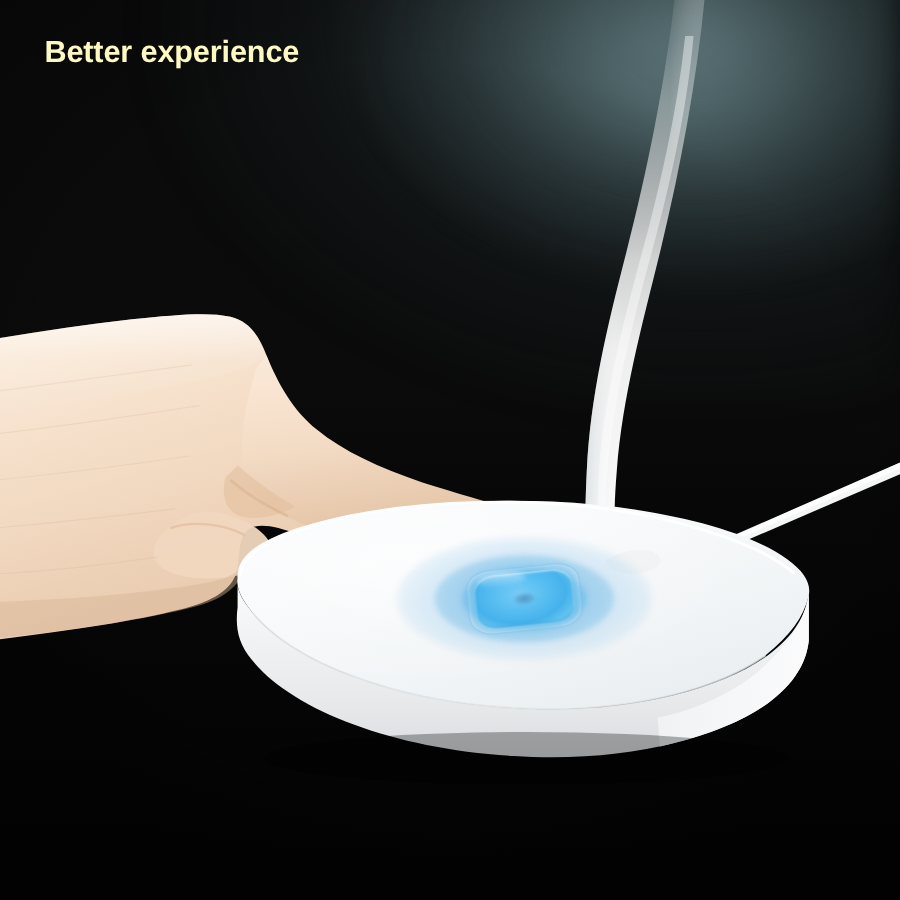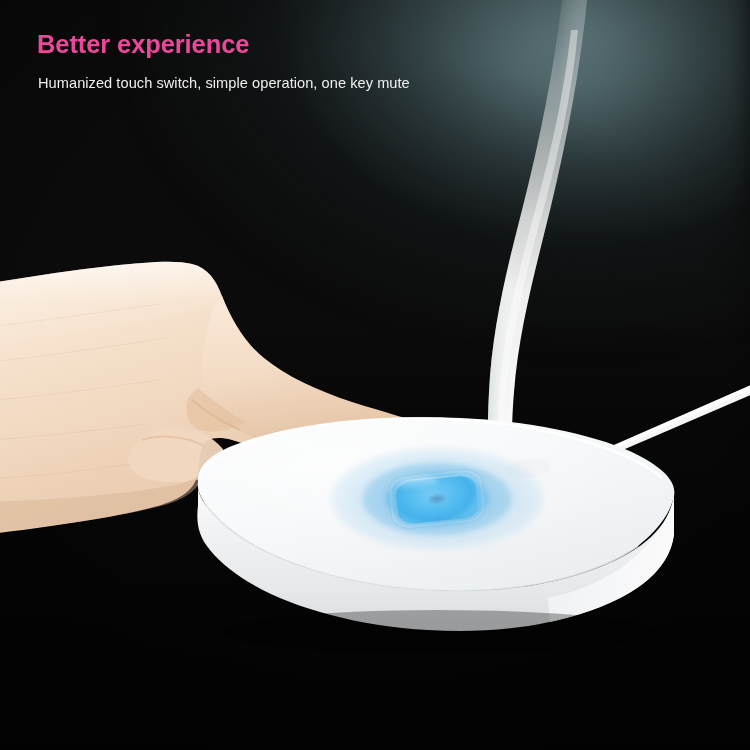--- a/index.html
+++ b/index.html
@@ -68,21 +68,21 @@
   }
 
   
   .text-block {
     position: absolute;
     left: 37px;
     top: 30px;
     z-index: 40;
   }
   .headline {
-    color: #ec4899;
+    color: #fef9c3;
     font-size: 25.5px;
     font-weight: bold;
     line-height: 29px;
     letter-spacing: -0.1px;
     white-space: nowrap;
   }
   .subline {
     margin-top: 15px;
     margin-left: 1px;
     color: #f0f0f0;
@@ -460,17 +460,16 @@
     <div class="ring ring-m"></div>
     <div class="ring ring-i"></div>
     <div class="btn-bevel"></div>
     <div class="btn-pad"></div>
     <div class="btn-spec"></div>
     <div class="btn-glyph"></div>
   </div>
 
   <div class="text-block">
     <div class="headline">Better experience</div>
-    <div class="subline">Humanized touch switch, simple operation, one key mute</div>
   </div>
 
   <div class="bg-vignette"></div>
 </div>
 
 </body></html>

